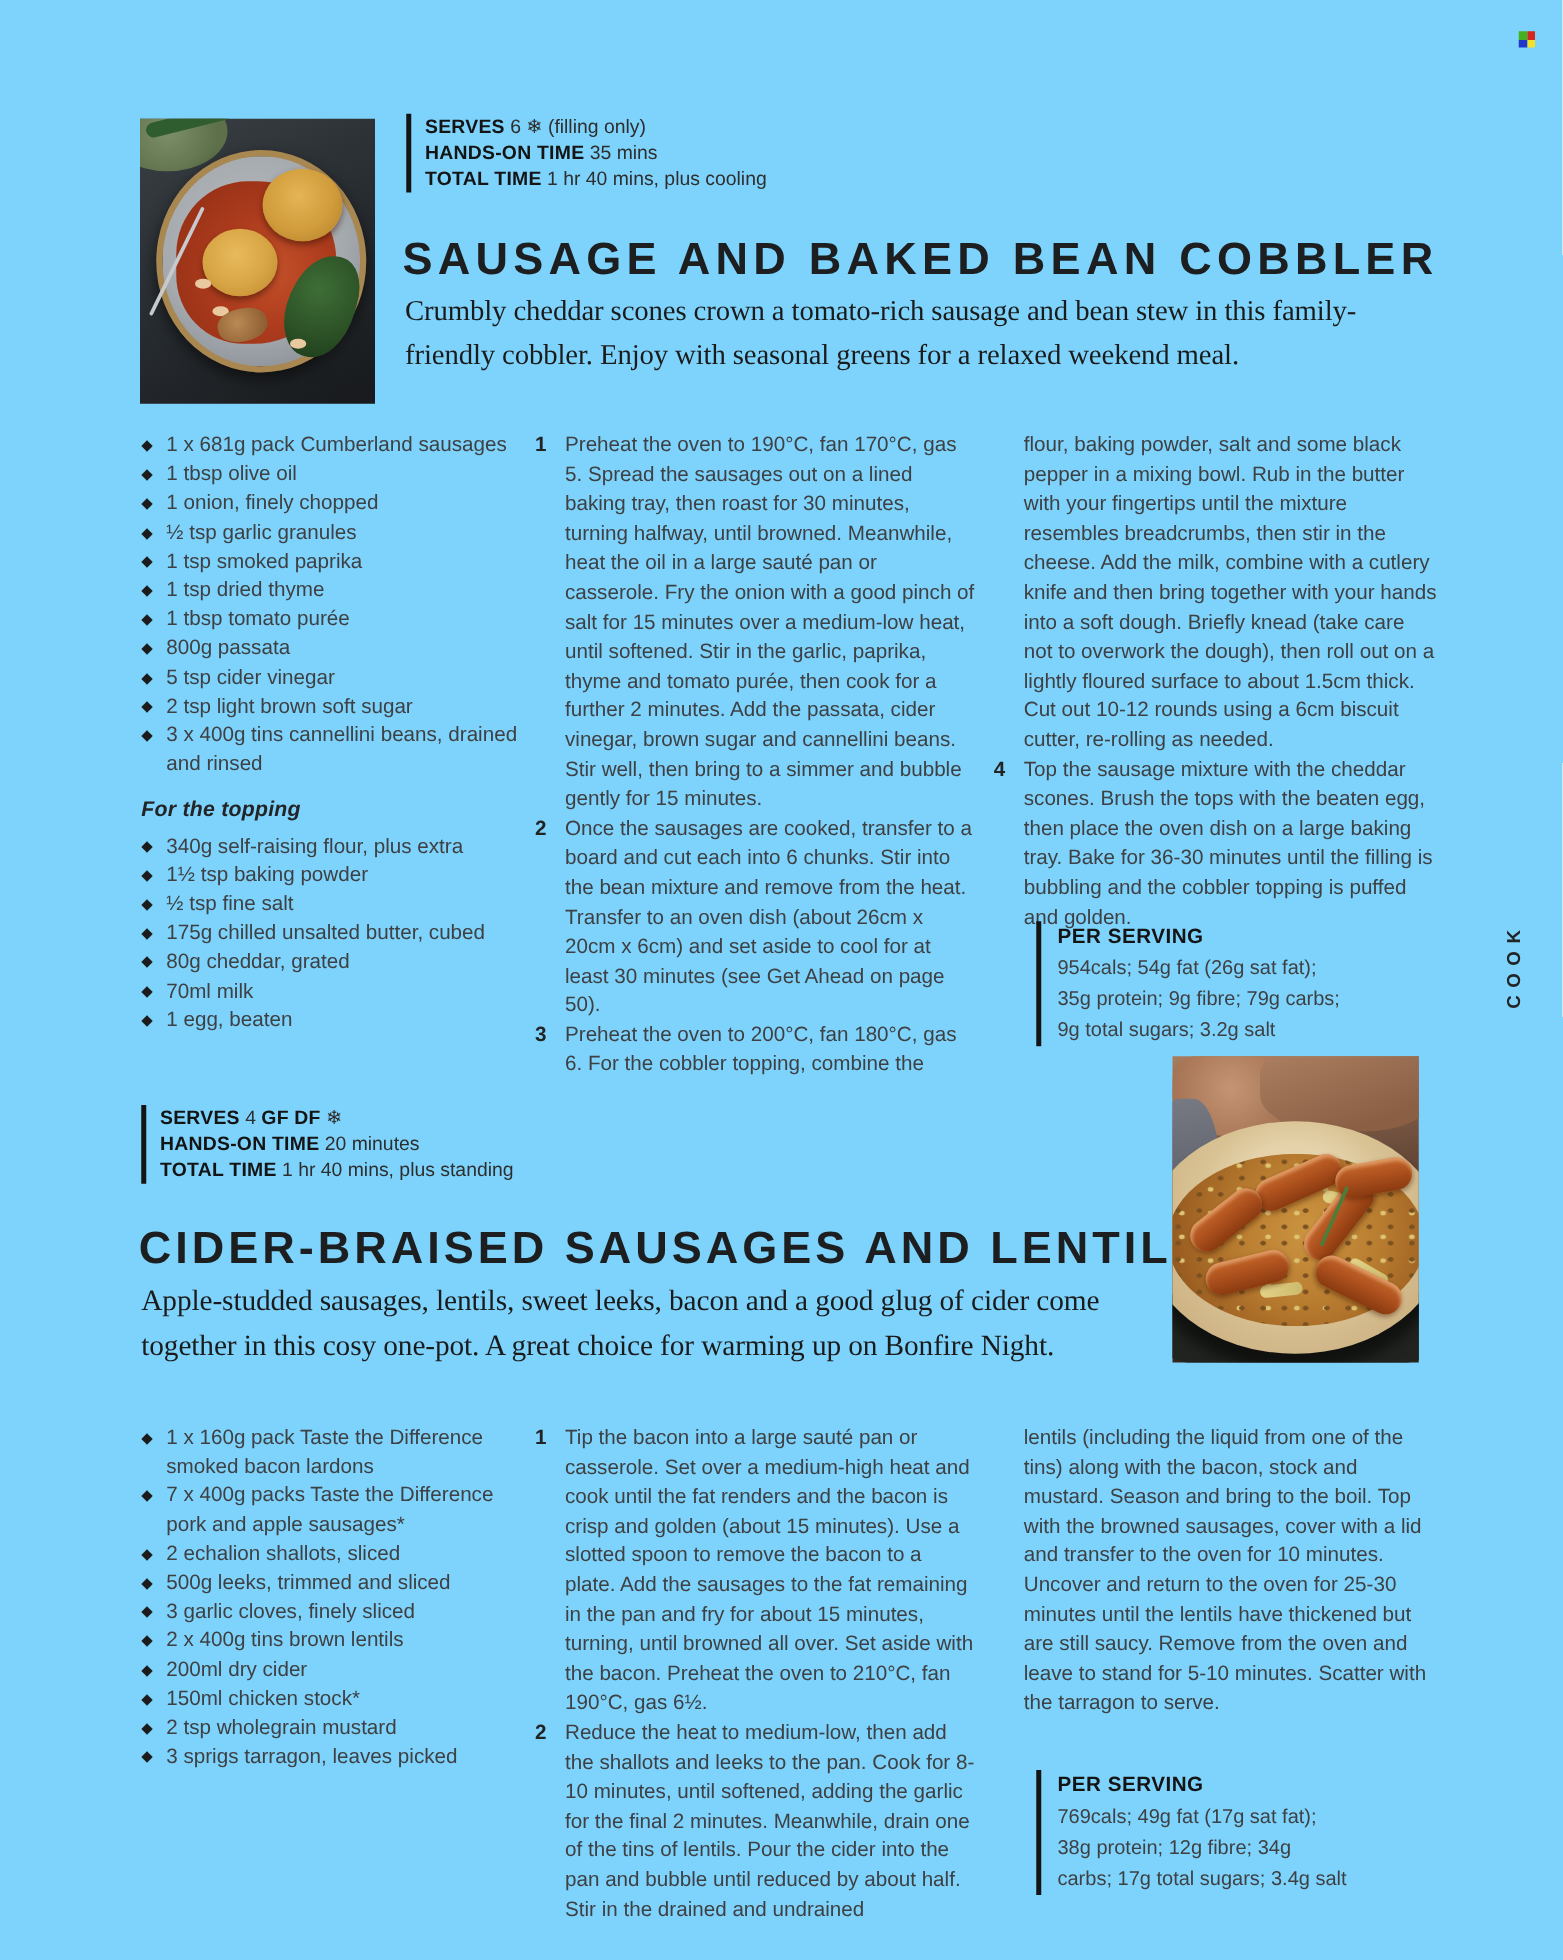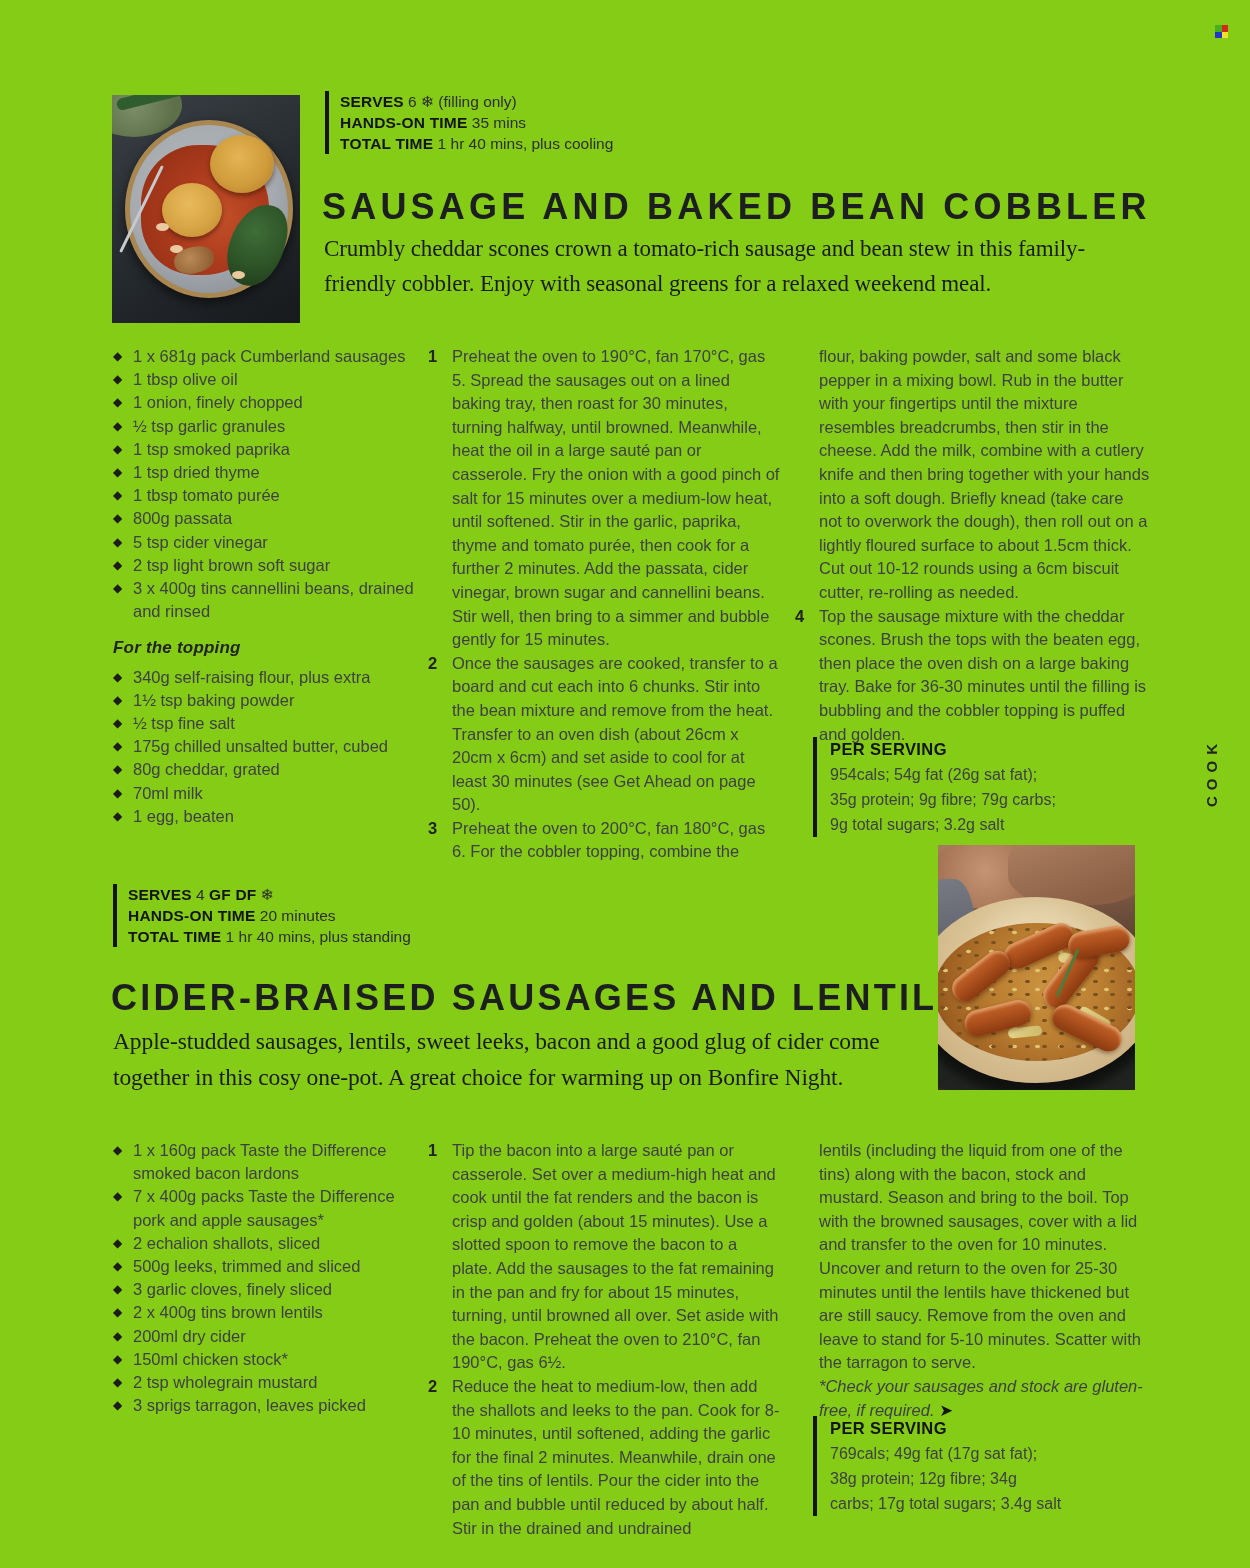--- a/index.html
+++ b/index.html
@@ -1,16 +1,16 @@
 <!DOCTYPE html>
 <html><head>
 <meta charset="utf-8">
 <style>
   html,body{margin:0;padding:0;background:#ffffff;}
-  .page{position:relative;width:1250px;height:1568px;background:#84cc16;overflow:hidden;
+  .page{position:relative;width:1250px;height:1568px;background:#7dd3fc;overflow:hidden;
         font-family:"Liberation Sans","DejaVu Sans",sans-serif;color:#3e4043;}
   .abs{position:absolute;}
 
   
   .logo{position:absolute;left:1215px;top:25px;width:13px;height:13px;display:grid;
         grid-template-columns:1fr 1fr;grid-template-rows:1fr 1fr;}
   .logo div{width:100%;height:100%;}
 
   
   .meta{border-left:4px solid #141414;padding-left:11px;font-size:15.5px;line-height:21px;color:#2e2e2e;}
@@ -33,21 +33,21 @@
   
   .steps{font-size:16.5px;line-height:23.6px;}
   .step{display:flex;}
   .step .num{flex:0 0 24px;font-weight:bold;color:#222325;}
   .step .txt{flex:1;}
   .cont{padding-left:24px;}
   .note-italic{font-style:italic;}
   .arrow{font-style:normal;color:#141414;}
 
   
-  .ps{border-left:4px solid #141414;padding-left:13px;font-size:16px;line-height:25px;}
+  .ps{border-left:4px solid #141414;padding-left:13px;font-size:16px;line-height:25px;margin-left:16px;}
   .ps .ps-label{font-weight:bold;color:#141414;font-size:16.5px;letter-spacing:.4px;}
 
   
   .cook{position:absolute;left:1166px;top:727px;width:90px;height:90px;
         display:flex;align-items:center;justify-content:center;}
   .cook span{transform:rotate(-90deg);font-weight:bold;font-size:15px;letter-spacing:6px;color:#232425;}
 
   
   .footer{position:absolute;left:750px;right:33px;top:1510px;display:flex;
           justify-content:space-between;align-items:center;
@@ -340,21 +340,20 @@
         <span class="txt">Tip the bacon into a large sauté pan or casserole. Set over a medium-high heat and cook until the fat renders and the bacon is crisp and golden (about 15 minutes). Use a slotted spoon to remove the bacon to a plate. Add the sausages to the fat remaining in the pan and fry for about 15 minutes, turning, until browned all over. Set aside with the bacon. Preheat the oven to 210°C, fan 190°C, gas 6½.</span>
       </div>
       <div class="step">
         <span class="num">2</span>
         <span class="txt">Reduce the heat to medium-low, then add the shallots and leeks to the pan. Cook for 8-10 minutes, until softened, adding the garlic for the final 2 minutes. Meanwhile, drain one of the tins of lentils. Pour the cider into the pan and bubble until reduced by about half. Stir in the drained and undrained</span>
       </div>
     </div>
 
   <div class="abs steps" id="r2-m2" style="left:795px;top:1139px;width:356px;">
       <div class="cont">lentils (including the liquid from one of the tins) along with the bacon, stock and mustard. Season and bring to the boil. Top with the browned sausages, cover with a lid and transfer to the oven for 10 minutes. Uncover and return to the oven for 25-30 minutes until the lentils have thickened but are still saucy. Remove from the oven and leave to stand for 5-10 minutes. Scatter with the tarragon to serve.</div>
-      <div class="cont note-italic">*Check your sausages and stock are gluten-free, if required. <span class="arrow">➤</span></div>
     </div>
 
   <div class="abs ps" id="r2-ps" style="left:813px;top:1416px;">
     <div class="ps-label">PER SERVING</div>
     <div class="ps-lines">
         <div>769cals; 49g fat (17g sat fat);</div>
         <div>38g protein; 12g fibre; 34g</div>
         <div>carbs; 17g total sugars; 3.4g salt</div>
       </div>
   </div>

